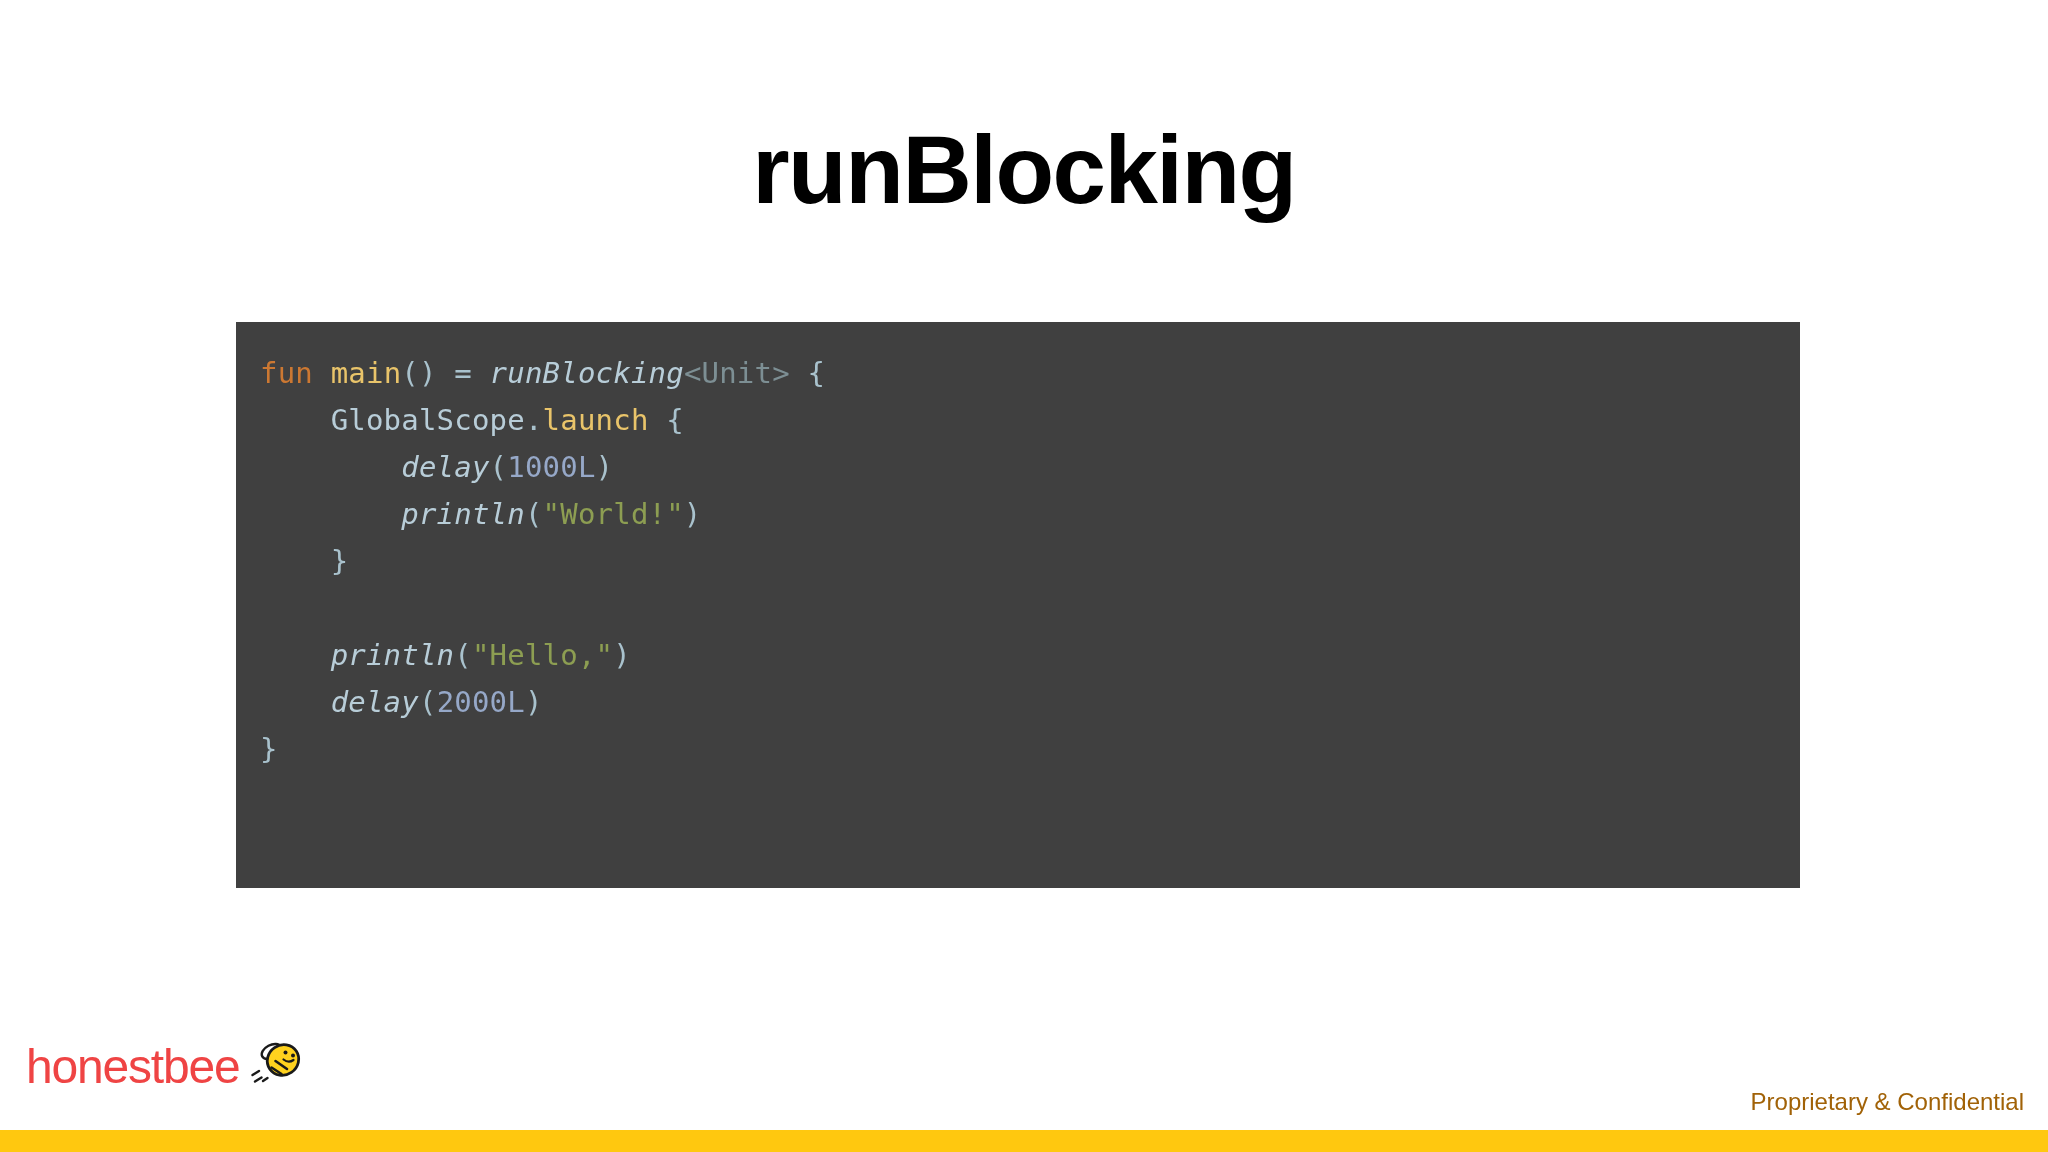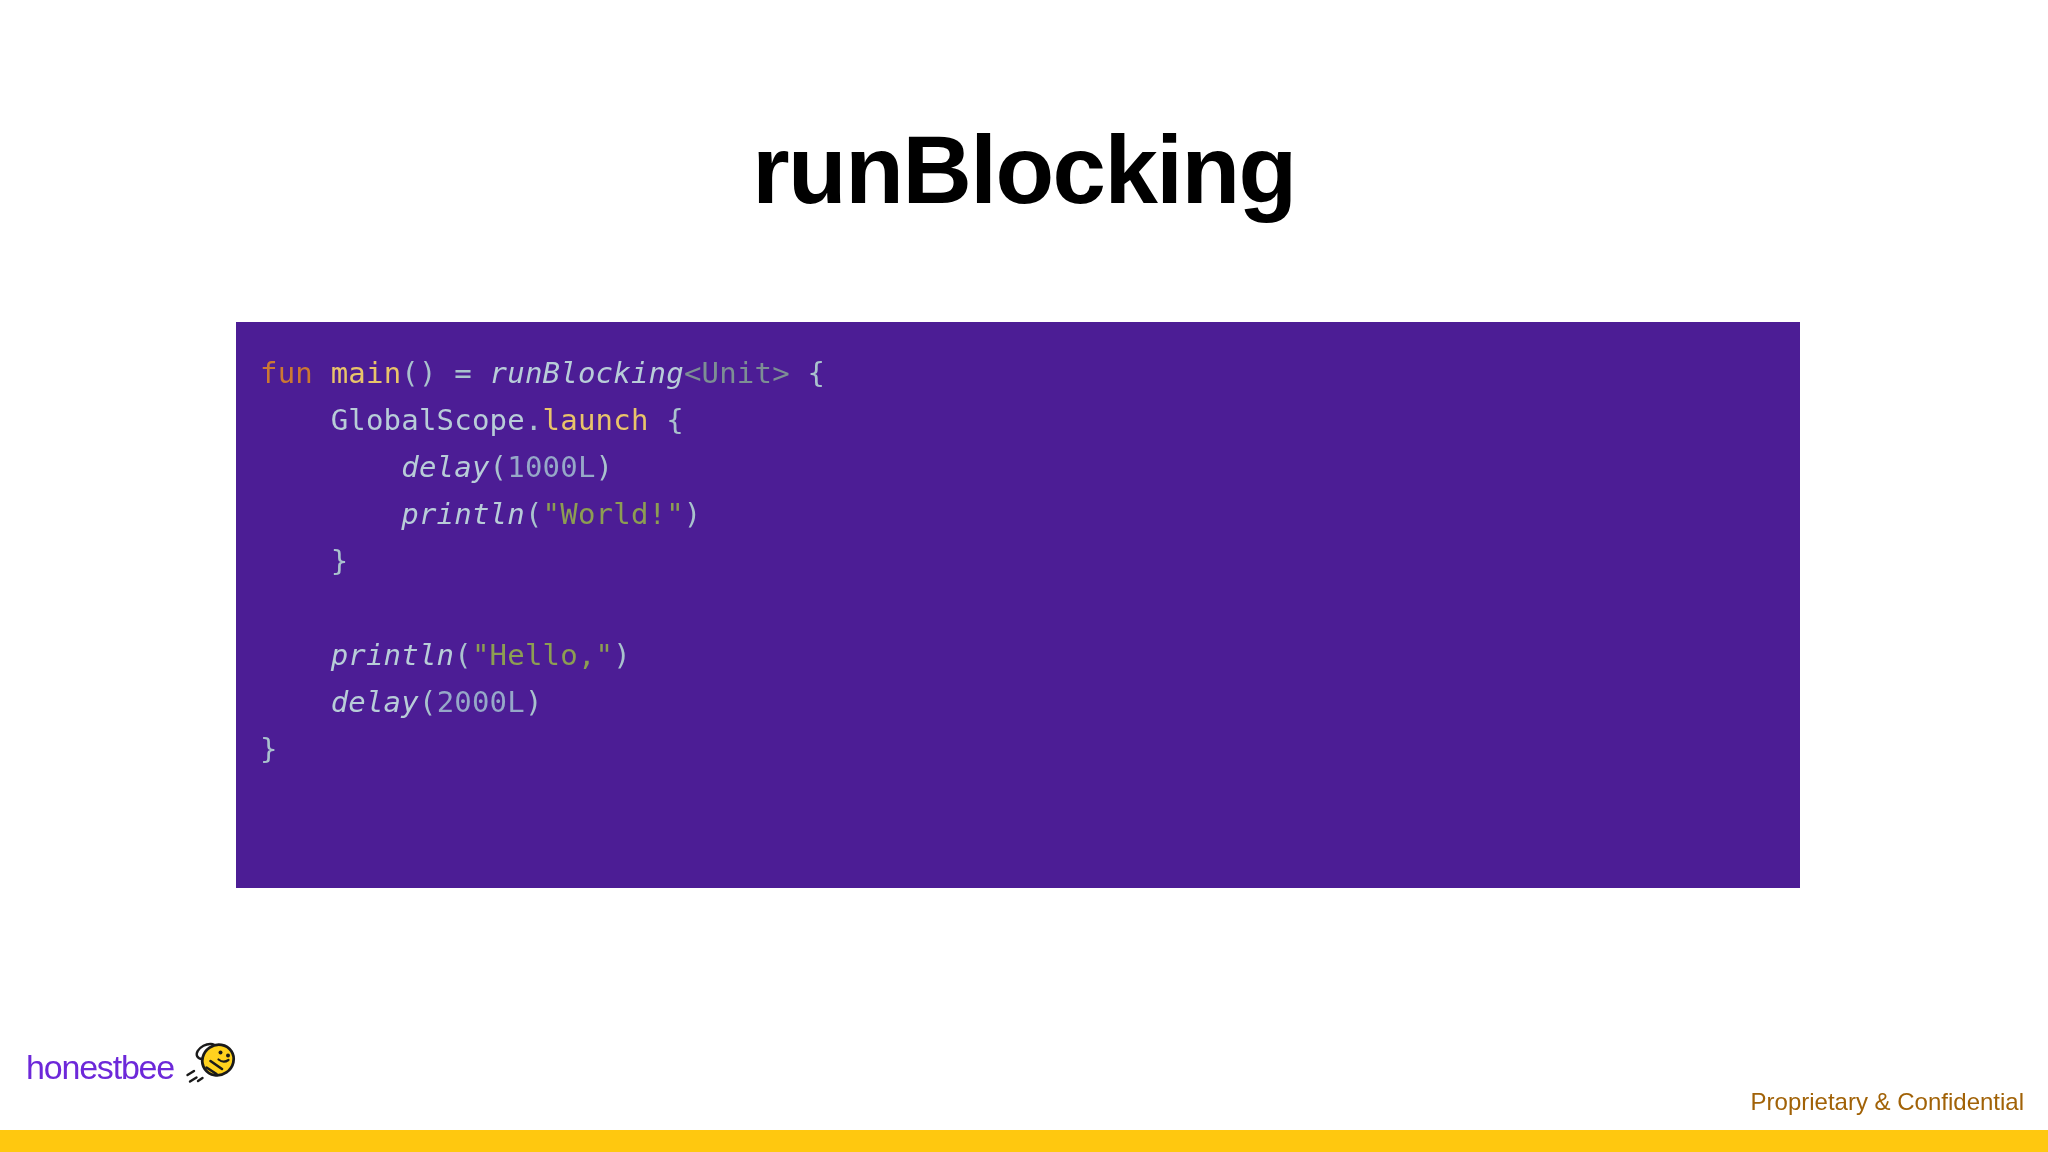--- a/index.html
+++ b/index.html
@@ -32,21 +32,21 @@
     white-space: nowrap;
   }
 
   
   .code-block {
     position: absolute;
     left: 236px;
     top: 322px;
     width: 1564px;
     height: 566px;
-    background: #4c1d95;
+    background: #404040;
     box-sizing: border-box;
     padding: 28px 0 0 24px;
     overflow: hidden;
   }
   .code-pre {
     margin: 0;
     font-family: "DejaVu Sans Mono", "Liberation Mono", monospace;
     font-size: 29px;
     line-height: 47px;
     white-space: pre;
@@ -74,24 +74,24 @@
   .footer-logo {
     position: absolute;
     left: 26px;
     bottom: 54px;
     display: flex;
     align-items: center;
     gap: 10px;
   }
   .logo-word {
     font-family: "Liberation Sans", sans-serif;
-    font-size: 34px;
+    font-size: 48px;
     font-weight: normal;
     letter-spacing: -1.2px;
-    color: #6d28d9;
+    color: #ef4444;
     line-height: 1;
   }
   .logo-bee {
     display: block;
     margin-bottom: 6px;
   }
 
   .footer-note {
     position: absolute;
     right: 24px;

